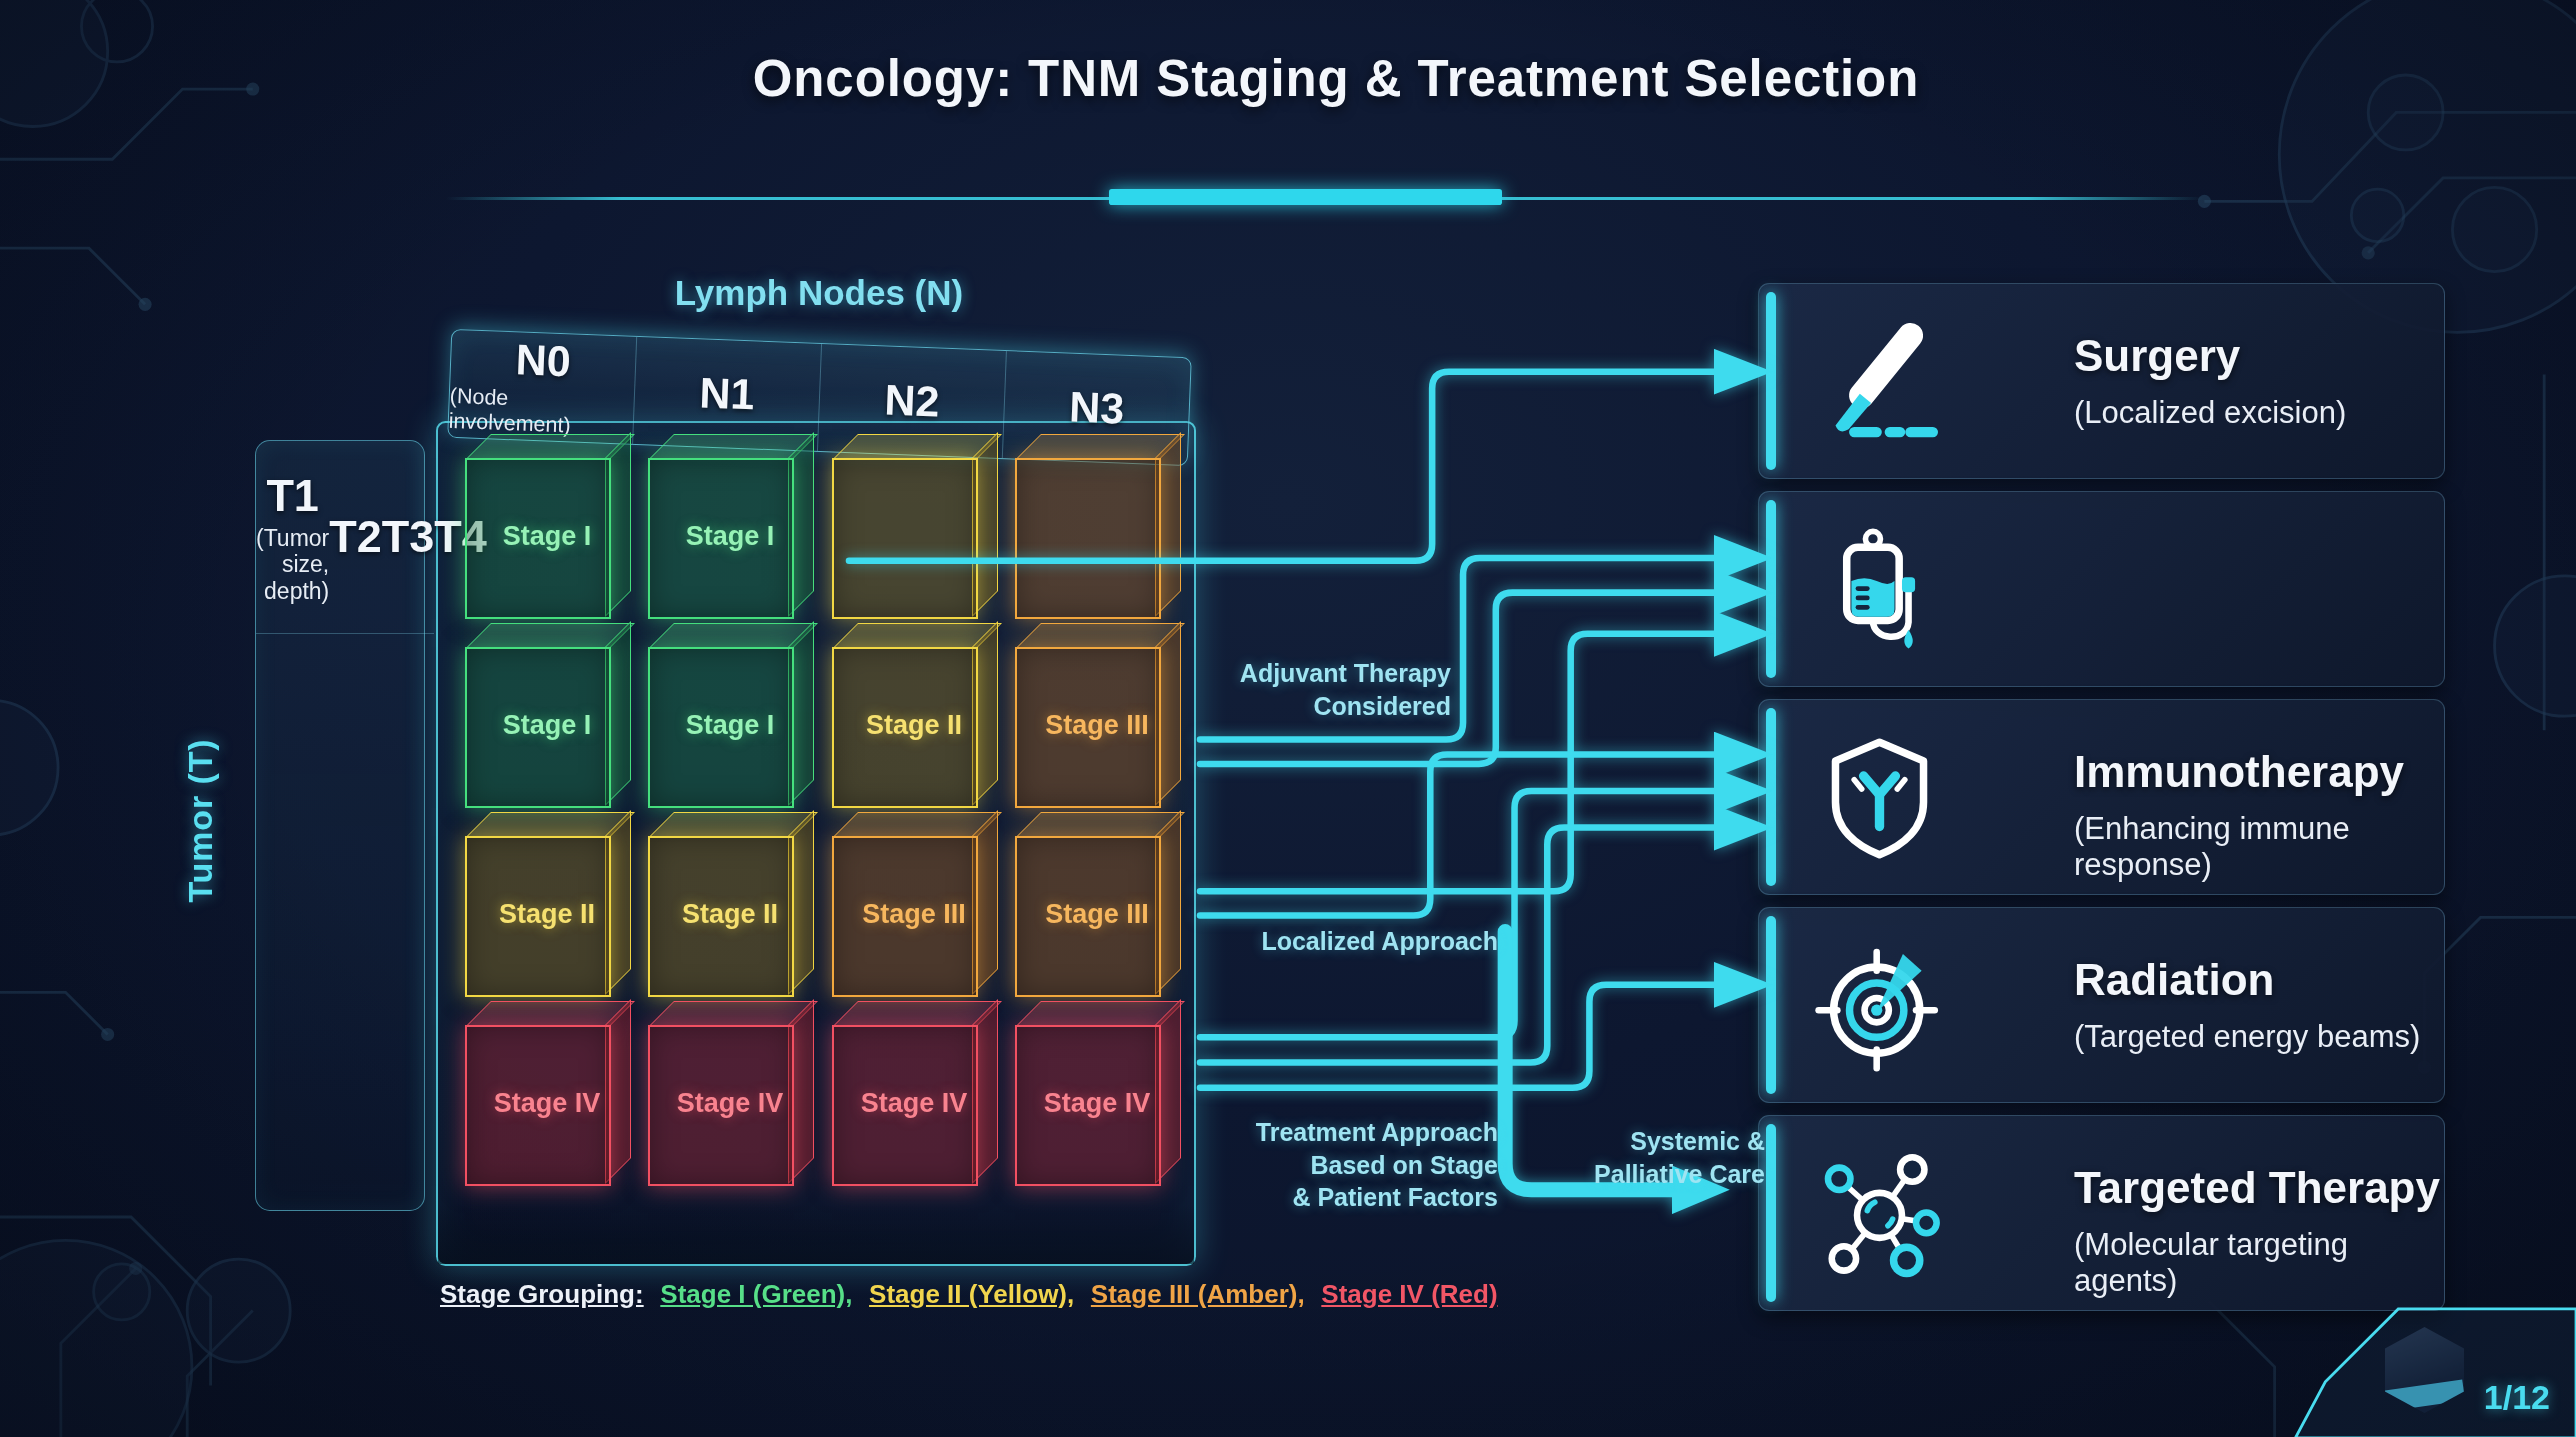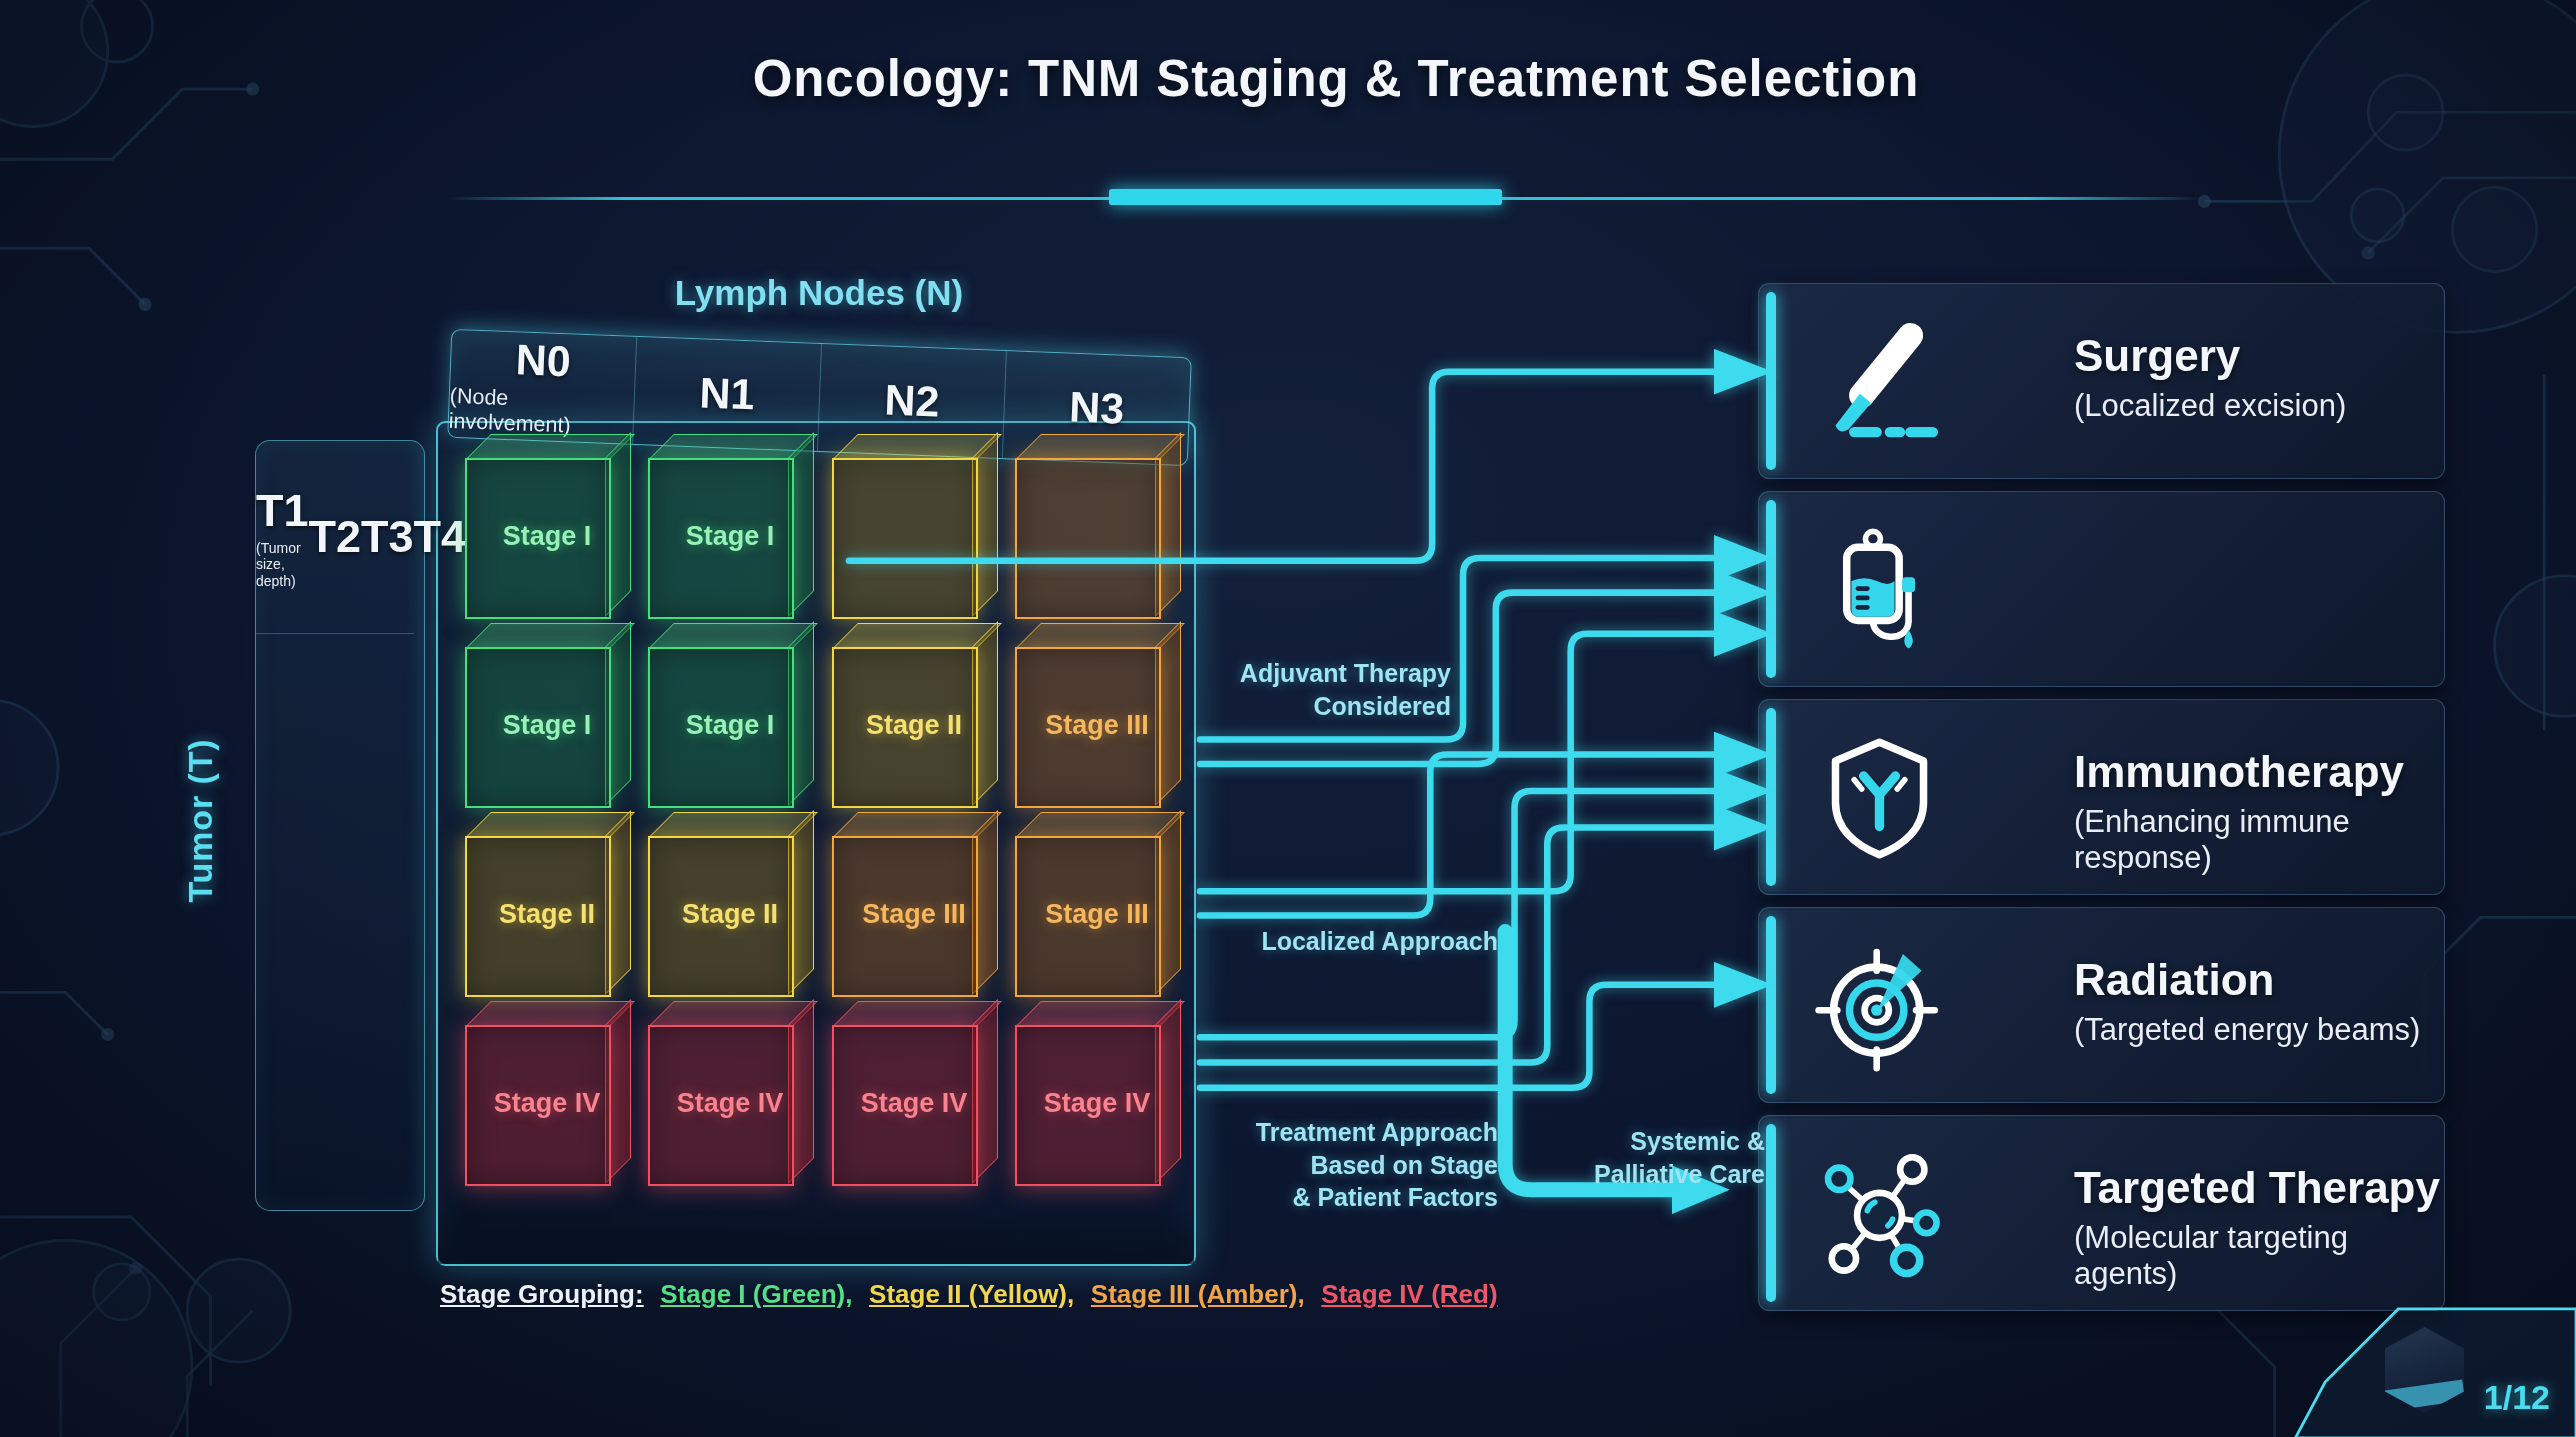--- a/index.html
+++ b/index.html
@@ -36,21 +36,21 @@
   .ncol .nsub{font-size:21.5px;color:#e7edf5;margin-top:1.9px;}
   
   .tpanel{position:absolute;left:255px;top:440px;width:168px;height:769px;z-index:2;
          border-radius:15px;background:linear-gradient(180deg,rgba(56,110,140,.16),rgba(20,40,66,.10));
          border:1.9px solid rgba(108,220,242,.55);box-shadow:inset 0 0 24px rgba(80,225,245,.07);
          display:flex;flex-direction:row;}
   .trow{height:192px;display:flex;flex-direction:column;align-items:center;justify-content:center;
          border-bottom:1.9px solid rgba(130,215,238,.30);}
   .trow:last-child{border-bottom:none;}
   .trow .t{font-size:45px;font-weight:700;color:#f2f6fb;text-shadow:0 1.9px 5.6px rgba(0,0,0,.6);}
-  .trow .tsub{font-size:14px;color:#e7edf5;text-align:left;white-space:pre-line;line-height:1.15;margin-top:3px;}
+  .trow .tsub{font-size:23px;color:#e7edf5;text-align:right;white-space:pre-line;line-height:1.15;margin-top:3px;}
   
   .glassbox{position:absolute;left:436px;top:421px;width:756px;height:841px;z-index:1;border-radius:9.4px;
          border:2.8px solid rgba(92,232,248,.8);
          box-shadow:0 0 32px rgba(80,230,250,.30), inset 0 0 43px rgba(80,230,250,.07);
          background:linear-gradient(180deg,rgba(60,130,160,.06),rgba(10,20,40,.12));}
   .glassbox .floor{position:absolute;left:0;bottom:0;width:100%;height:60px;
          background:linear-gradient(180deg,rgba(4,10,22,0),rgba(4,10,22,.6));}
   .grid{position:absolute;left:465px;top:434px;width:760px;height:786px;z-index:2;}
   .cellpos{position:absolute;width:183px;height:189px;}
   .tone-green {--edge:#45e07e;--fill:rgba(34,150,84,.34);--topf:rgba(90,225,135,.22);--side:rgba(22,105,58,.40);--txt:#96f2b6;--glow:rgba(70,224,124,.55);}
@@ -74,21 +74,21 @@
   
   .cards{position:absolute;left:1758px;top:283px;width:687px;z-index:2;}
   .card{position:relative;height:194px;margin-bottom:12px;border-radius:11.2px;
         background:linear-gradient(135deg,rgba(28,42,70,.94),rgba(15,24,44,.94));
         border:0.9px solid rgba(130,200,230,.25);box-shadow:0 7.5px 20.6px rgba(0,0,0,.45);}
   .card .accent{position:absolute;left:6.6px;top:8.4px;bottom:8.4px;width:10.3px;border-radius:5.6px;
         background:#41dcef;box-shadow:0 0 15px rgba(65,220,239,.8);}
   .card .icon{position:absolute;left:54px;top:31px;width:133px;height:133px;}
   .card .txt{position:absolute;left:315px;top:47px;}
   .card .name{font-size:44px;font-weight:700;color:#f3f6fb;text-shadow:0 1.9px 7.5px rgba(0,0,0,.6);}
-  .card .desc{font-size:31px;color:#e9eef6;margin-top:7px;}
+  .card .desc{font-size:31px;color:#e9eef6;margin-top:14px;}
   
   .legend{position:absolute;left:440px;top:1279px;z-index:4;font-size:26px;font-weight:700;color:#edf1f8;}
   .legend span{margin-right:9.4px;text-decoration:underline;}
   
   .hexlogo{position:absolute;left:2385px;top:1327px;width:79px;height:86px;z-index:4;
         clip-path:polygon(50% 0,100% 25%,100% 75%,50% 100%,0 75%,0 25%);
         background:linear-gradient(160deg,#2c3d58,#0f1a30 70%);}
   .hexlogo .band{position:absolute;left:0;bottom:7.5px;width:100%;height:20.6px;background:#49c9ea;transform:rotate(-8deg);}
   .pagebadge{position:absolute;right:0;bottom:0;z-index:4;}
   .pagebadge .num{position:absolute;right:26px;bottom:20.6px;font-size:34px;font-weight:600;color:#49dcef;

